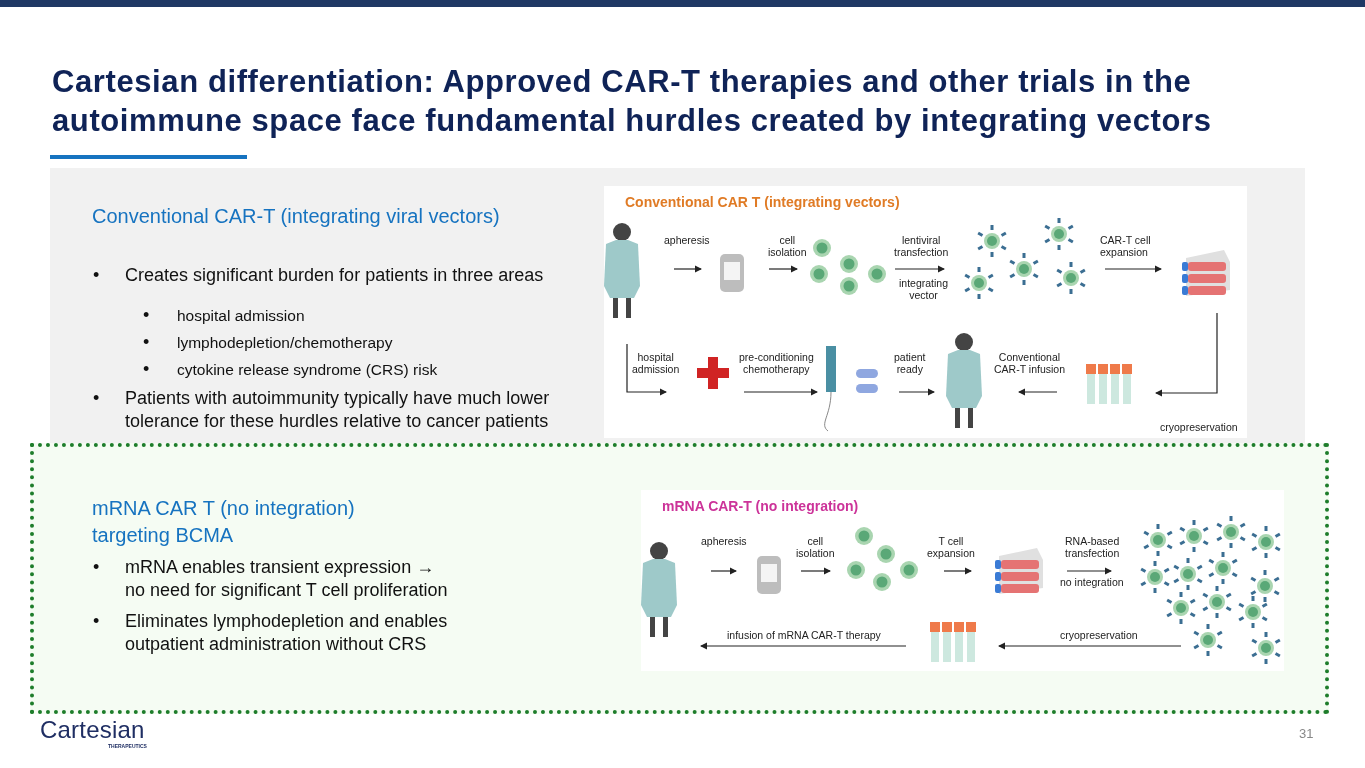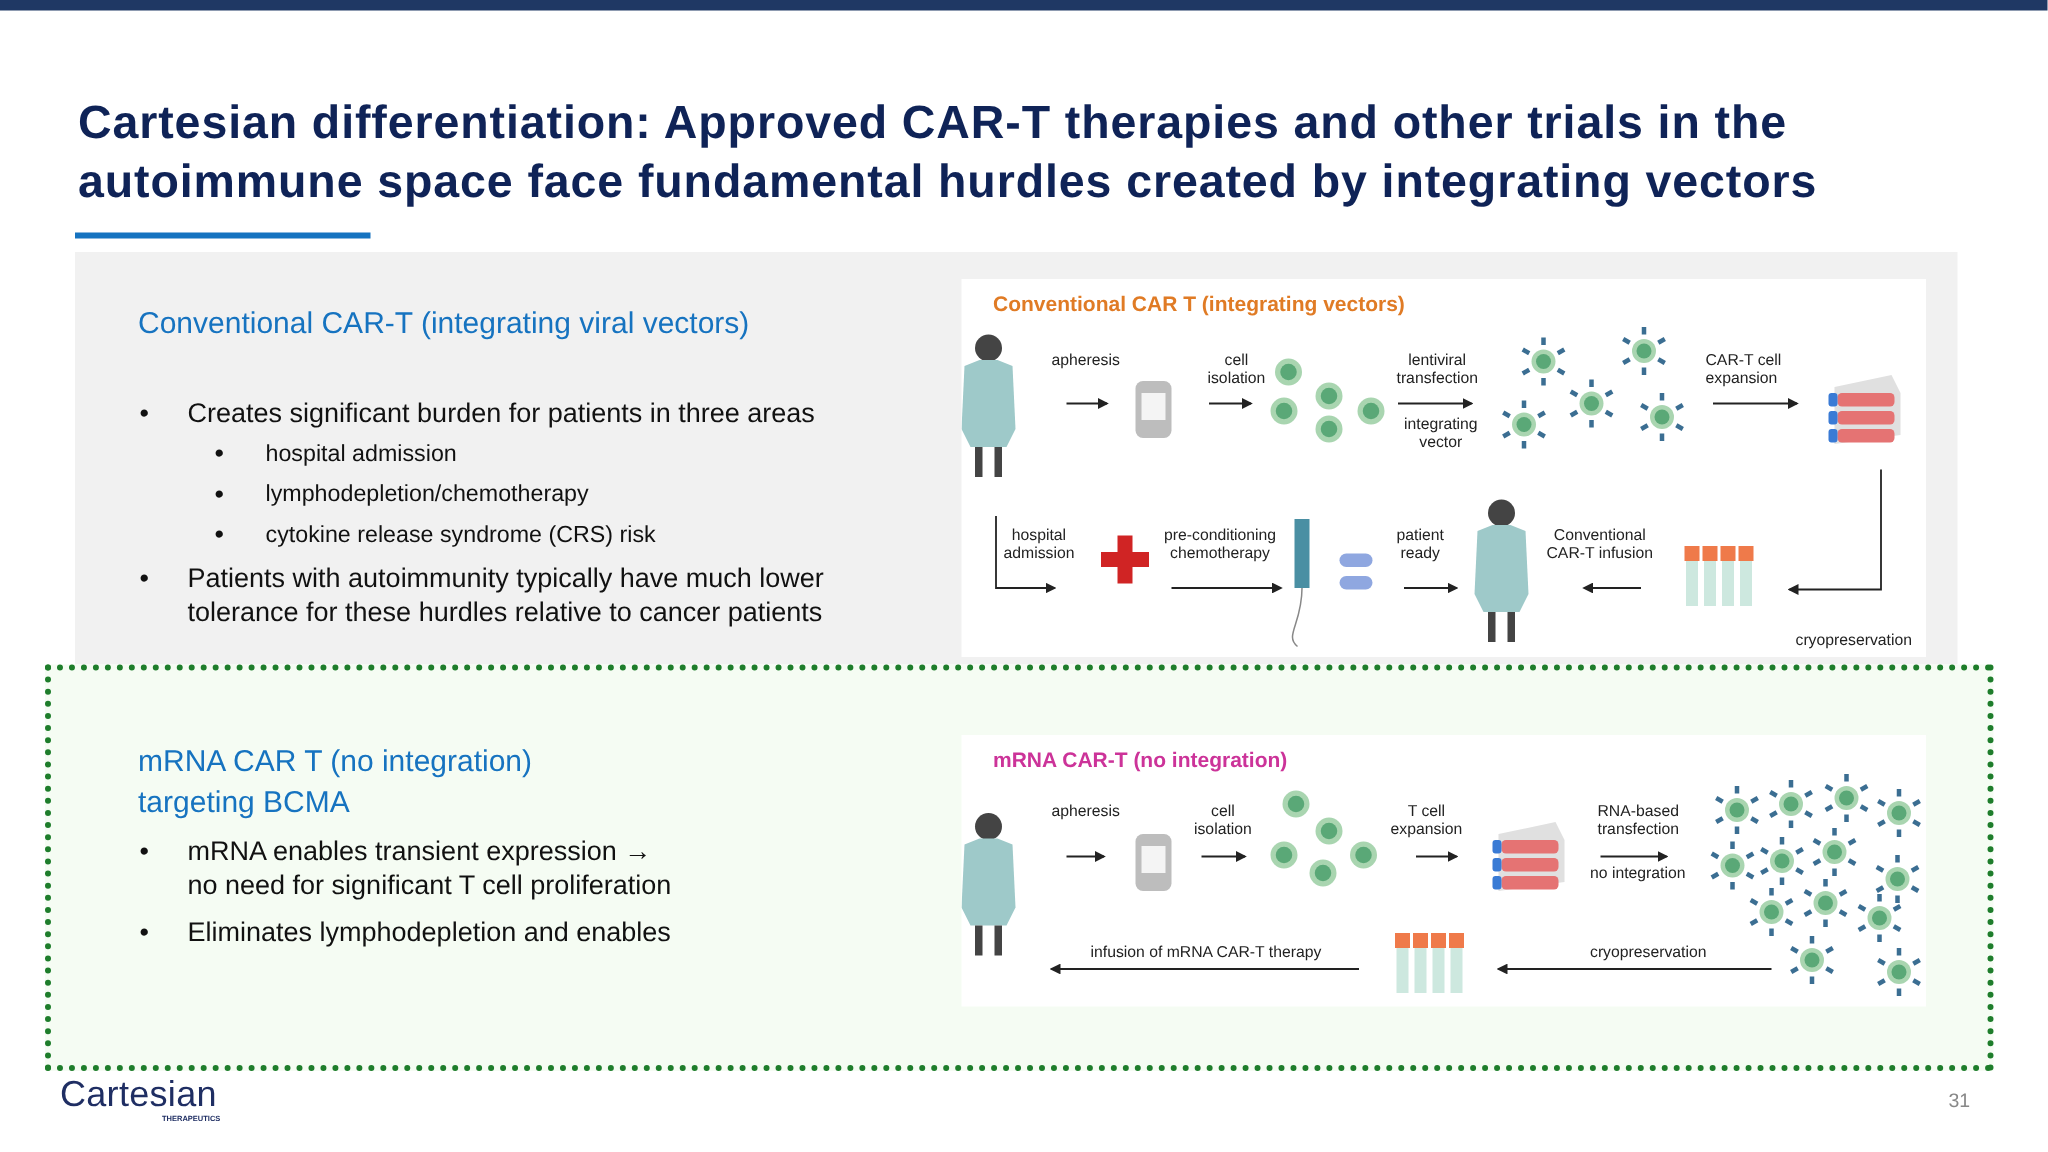--- a/index.html
+++ b/index.html
@@ -35,44 +35,45 @@
 <div class="title-underline"></div>
 
 <div class="panel-gray"></div>
 <div class="panel-green"></div>
 
 <div class="heading" style="left:92px;top:203px">
   <div>Conventional CAR-T (integrating viral vectors)</div>
 </div>
 <div class="bullets" style="left:93px;top:264px;width:520px">
   <div class="b1">Creates significant burden for patients in three areas</div>
-  <div class="b2" style="margin-top:6px">hospital admission</div>
+  <div class="b2" style="margin-top:19px">hospital admission</div>
   <div class="b2">lymphodepletion/chemotherapy</div>
   <div class="b2">cytokine release syndrome (CRS) risk</div>
   <div class="b1">
     <div>Patients with autoimmunity typically have much lower</div>
     <div>tolerance for these hurdles relative to cancer patients</div>
   </div>
 </div>
 
 <div class="heading" style="left:92px;top:495px">
   <div>mRNA CAR T (no integration)</div>
   <div>targeting BCMA</div>
 </div>
 <div class="bullets" style="left:93px;top:556px;width:480px">
   <div class="b1" style="margin-bottom:8px">
     <div>mRNA enables transient expression →</div>
     <div>no need for significant T cell proliferation</div>
   </div>
   <div class="b1">
     <div>Eliminates lymphodepletion and enables</div>
+    <div>outpatient administration without CRS</div>
   </div>
 </div>
 
-<div class="fig" style="left:641px;top:186px;width:643px;height:252px">
+<div class="fig" style="left:604px;top:186px;width:643px;height:252px">
   <svg width="643" height="252">
     <defs>
       <marker id="ah" markerWidth="6" markerHeight="6" refX="5" refY="3" orient="auto">
           <path d="M0,0 L6,3 L0,6 z" fill="#222"></path>
         </marker>
       <g id="patient">
         <circle cx="0" cy="-44" r="9" fill="#444"></circle>
         <path d="M-6,-36 L-16,-32 L-18,10 L-12,22 L12,22 L18,10 L16,-32 L6,-36 z" fill="#9ec9c9"></path>
         <rect x="-9" y="22" width="5" height="20" fill="#444"></rect>
           <rect x="4" y="22" width="5" height="20" fill="#444"></rect>

